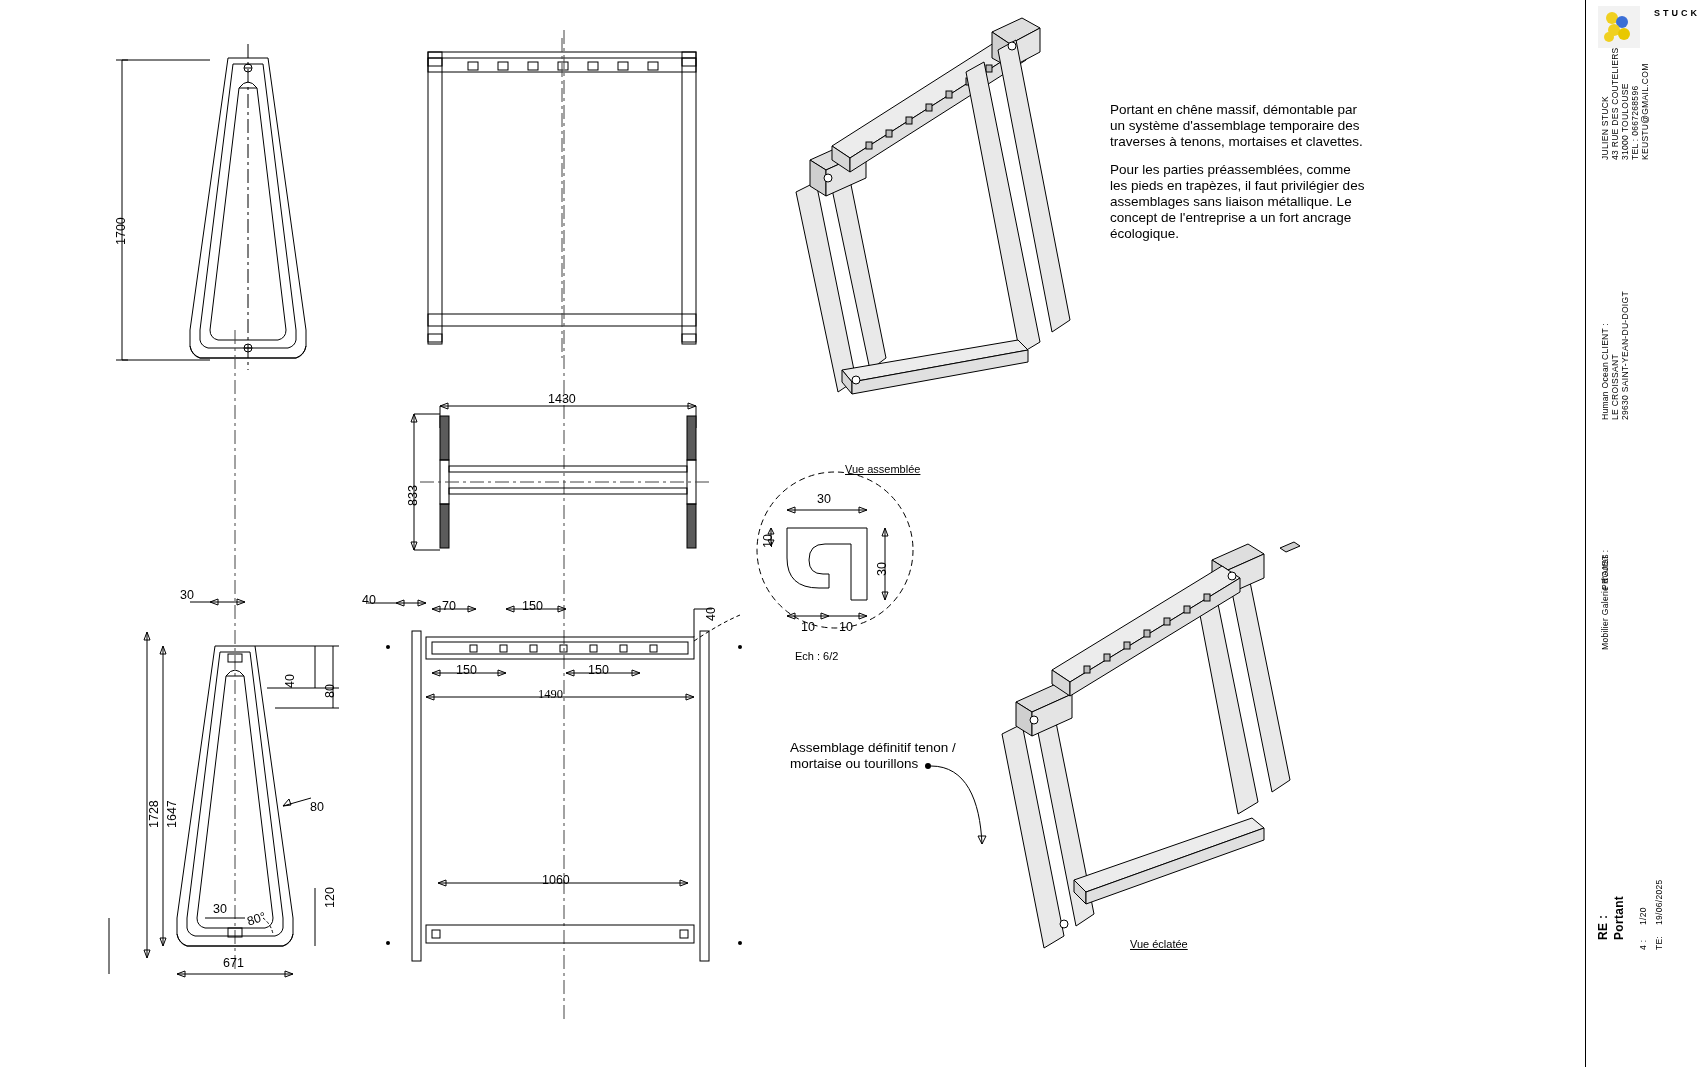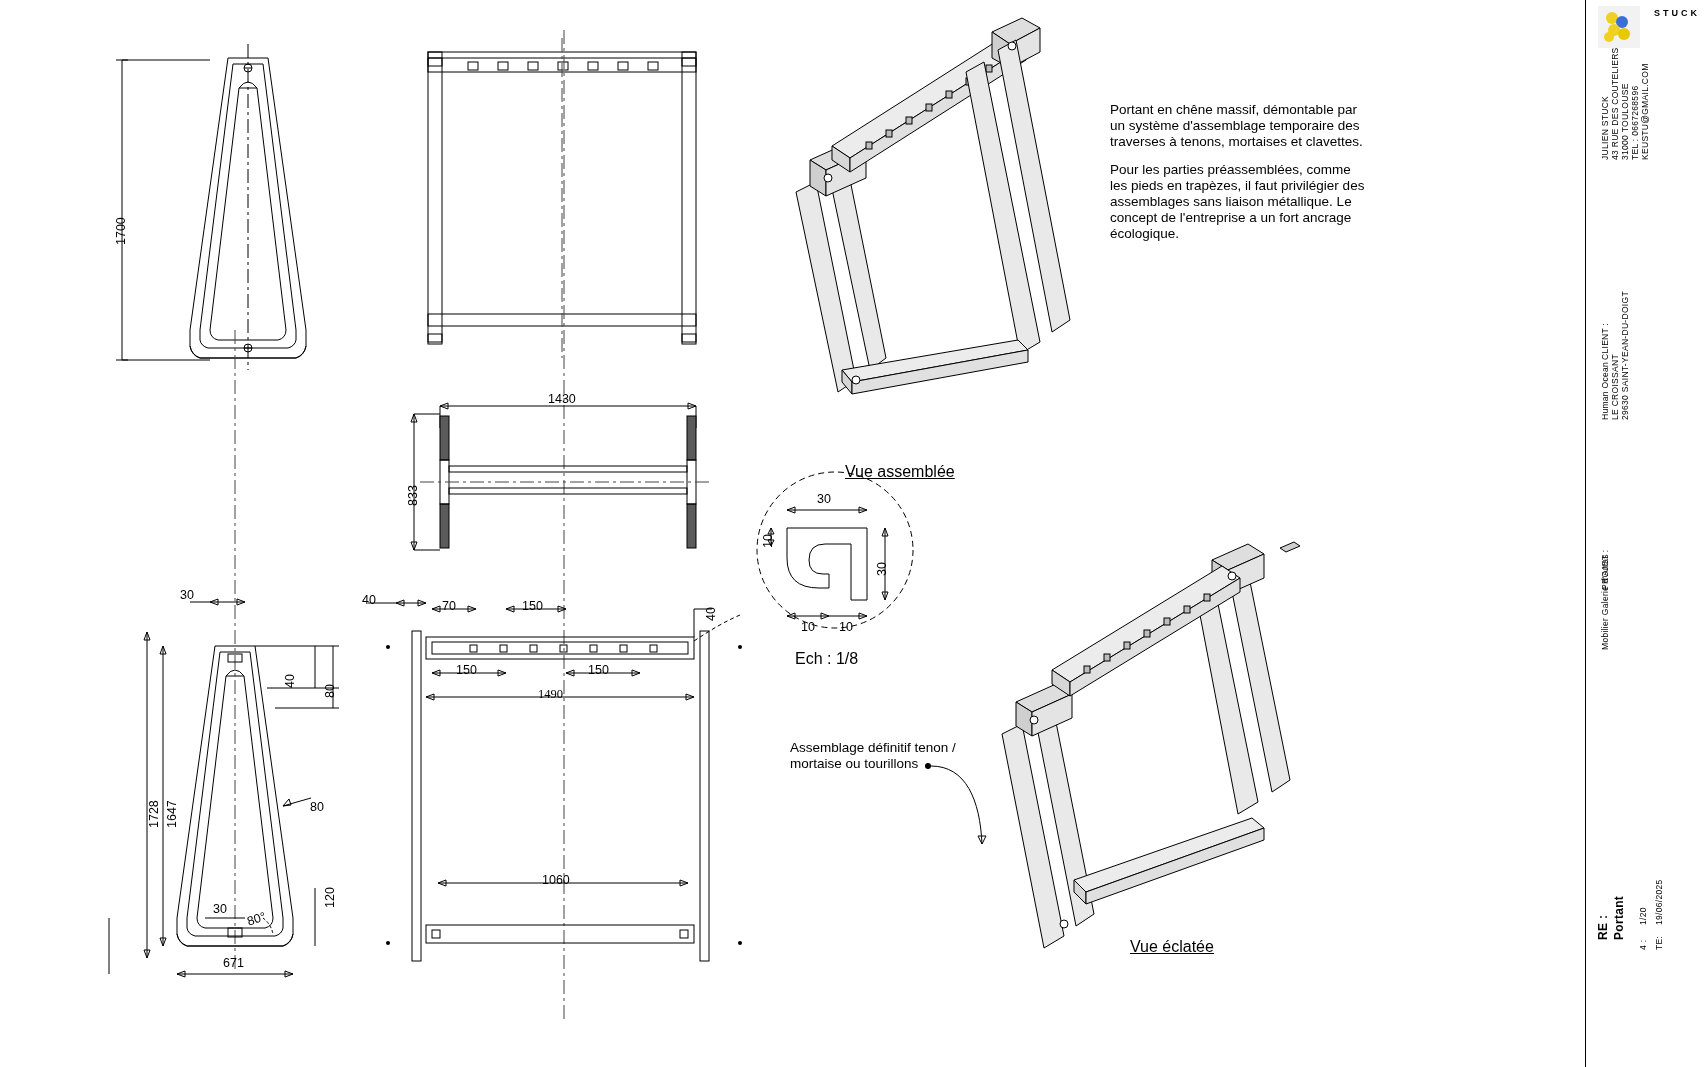--- a/index.html
+++ b/index.html
@@ -2,21 +2,21 @@
 <html><head>
 <meta charset="utf-8">
 <style>
   html,body{margin:0;padding:0;background:#fff;}
   body{width:1707px;height:1067px;overflow:hidden;font-family:"Liberation Sans",sans-serif;color:#000;}
   #sheet{position:relative;width:1707px;height:1067px;background:#fff;}
   .abs{position:absolute;}
   .dimtxt{font-size:12.5px;color:#000;white-space:nowrap;}
   .dimtxt.rot{transform:rotate(-90deg);transform-origin:left top;}
   .note{font-size:13.5px;line-height:16px;color:#000;}
-  .label{font-size:16px;color:#000;}
+  .label{font-size:11px;color:#000;}
   .ul{text-decoration:underline;}
   .thin{stroke:#000;stroke-width:1;fill:none;}
   svg{display:block;overflow:visible;}
   .titleblock{position:absolute;right:0;top:0;width:122px;height:1067px;border-left:1px solid #000;box-sizing:border-box;}
   .vtxt{font-size:8.5px;white-space:nowrap;transform-origin:left top;transform:rotate(-90deg);position:absolute;letter-spacing:.3px;}
   .vtxt.big{font-size:12px;font-weight:bold;}
   .logo{position:absolute;left:12px;top:6px;width:42px;height:42px;}
   .stuck{position:absolute;left:62px;top:8px;font-size:9px;letter-spacing:3px;font-weight:bold;margin-left:6px;}
 </style>
 </head>
@@ -270,21 +270,21 @@
       <path class="thin" d="M84 146 l-8 -3 v6 z" fill="#000"></path>
       <line class="thin" x1="84" y1="146" x2="122" y2="146"></line>
       <path class="thin" d="M122 146 l-8 -3 v6 z" fill="#000"></path>
     </svg>
     <div class="abs dimtxt" style="left:72px;top:22px;">30</div>
     <div class="abs dimtxt rot" style="left:16px;top:78px;">10</div>
     <div class="abs dimtxt rot" style="left:130px;top:106px;">30</div>
     <div class="abs dimtxt" style="left:56px;top:150px;">10</div>
     <div class="abs dimtxt" style="left:94px;top:150px;">10</div>
   </div>
-  <div class="abs label" style="left:795px;top:650px;">Ech : 1/8</div>
+  <div class="abs label" style="left:795px;top:650px;">Ech : 6/2</div>
 
   <div class="abs" style="left:770px;top:20px;">
     <svg width="330" height="420" viewBox="0 0 330 420">
       <g stroke="#000" stroke-width="1" fill="#e9e9e9">
 
         <path d="M58 150 L76 140 L116 338 L100 350 Z"></path>
         <path d="M58 150 L76 140 L88 134 L70 144 Z" fill="#d8d8d8"></path>
 
         <path d="M26 172 L46 162 L86 360 L68 372 Z"></path>
 

